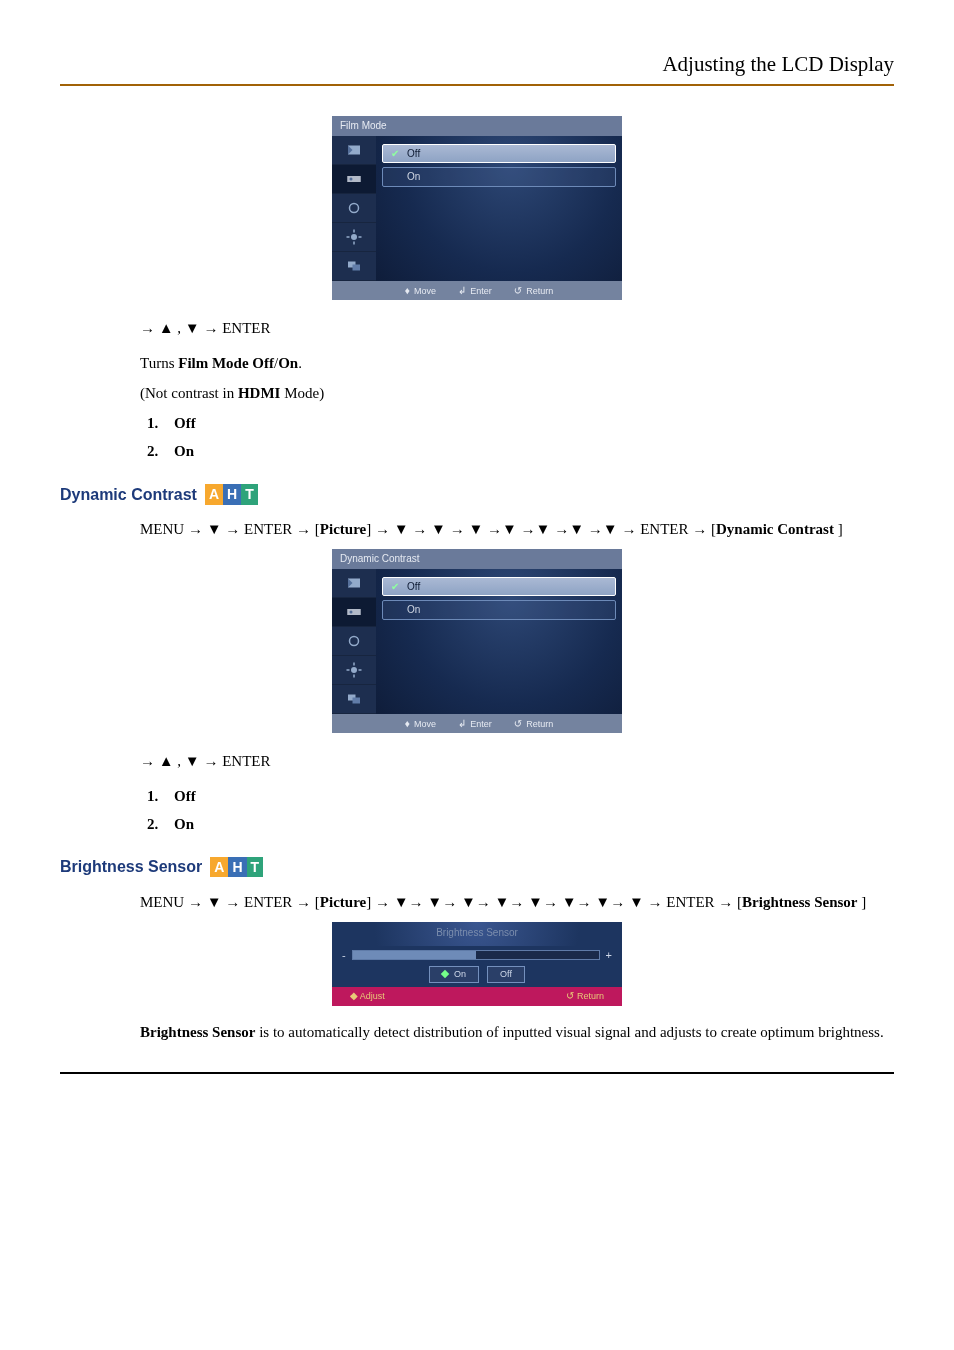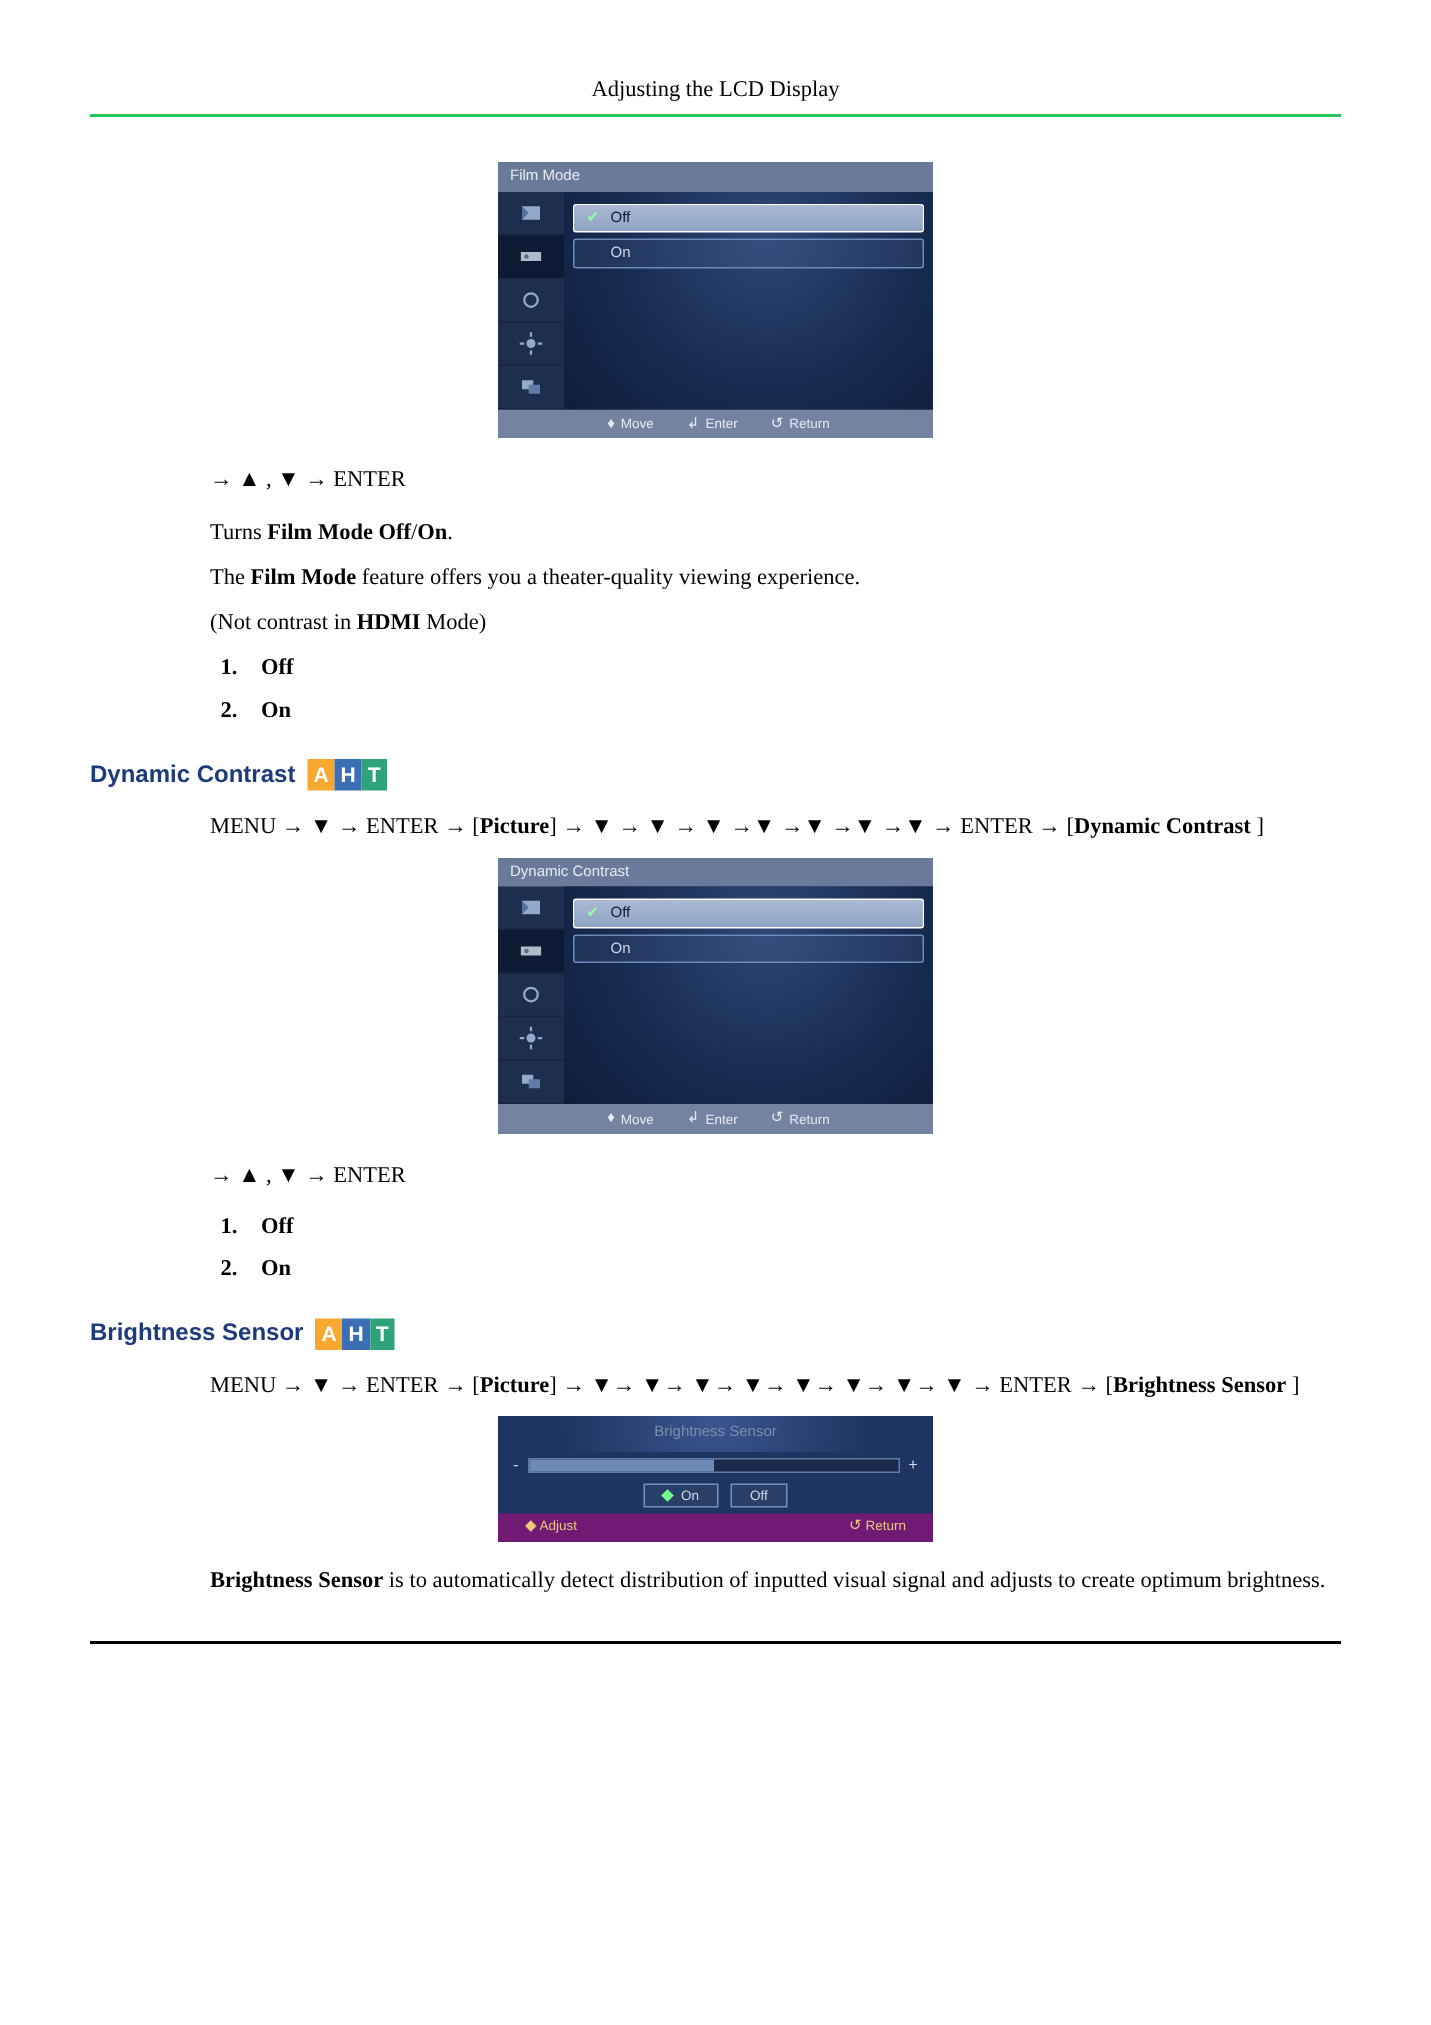--- a/index.html
+++ b/index.html
@@ -5,24 +5,24 @@
   body {
     font-family: "Times New Roman", serif;
     margin: 0;
     padding: 50px 60px;
     font-size: 15px;
     color: #000;
     width: 834px;
     line-height: 1.35;
   }
   .header-title {
-    text-align: center;
-    font-size: 15px;
+    text-align: right;
+    font-size: 21px;
     padding-bottom: 6px;
-    border-bottom: 2px solid #22c55e;
+    border-bottom: 2px solid #a16207;
     margin-bottom: 30px;
   }
   .footer-hr {
     border-top: 2px solid #000;
     margin-top: 30px;
   }
   .content {
     margin-left: 80px;
     margin-right: 0;
   }
@@ -178,21 +178,21 @@
     background: #74ff8a;
     display: inline-block;
     transform: rotate(45deg);
     margin-right: 2px;
   }
   .bs-footer {
     display: flex;
     justify-content: space-between;
     font-size: 9px;
     padding: 2px 18px 4px 18px;
-    background: #701a75;
+    background: #be185d;
     color: #e8c978;
   }
 </style>
 </head>
 <body>
 
 <div class="header-title">Adjusting the LCD Display</div>
 
 <div class="osd-wrap">
   <div class="osd">
@@ -257,23 +257,20 @@
   </div>
 </div>
 
 <div class="content">
   <p class="nav-line">→ ▲ , ▼ → ENTER</p>
 
   <p>
     <span>Turns </span><b>Film Mode Off</b><span>/</span><b>On</b><span>.</span>
   </p>
 
-  <p>
-    <span>The </span><b>Film Mode</b><span> feature offers you a theater-quality viewing experience.</span>
-  </p>
 
   <p>
     <span>(Not contrast in </span><b>HDMI</b><span> Mode)</span>
   </p>
 
   <ol>
     <li>Off</li>
     <li>On</li>
   </ol>
 </div>

